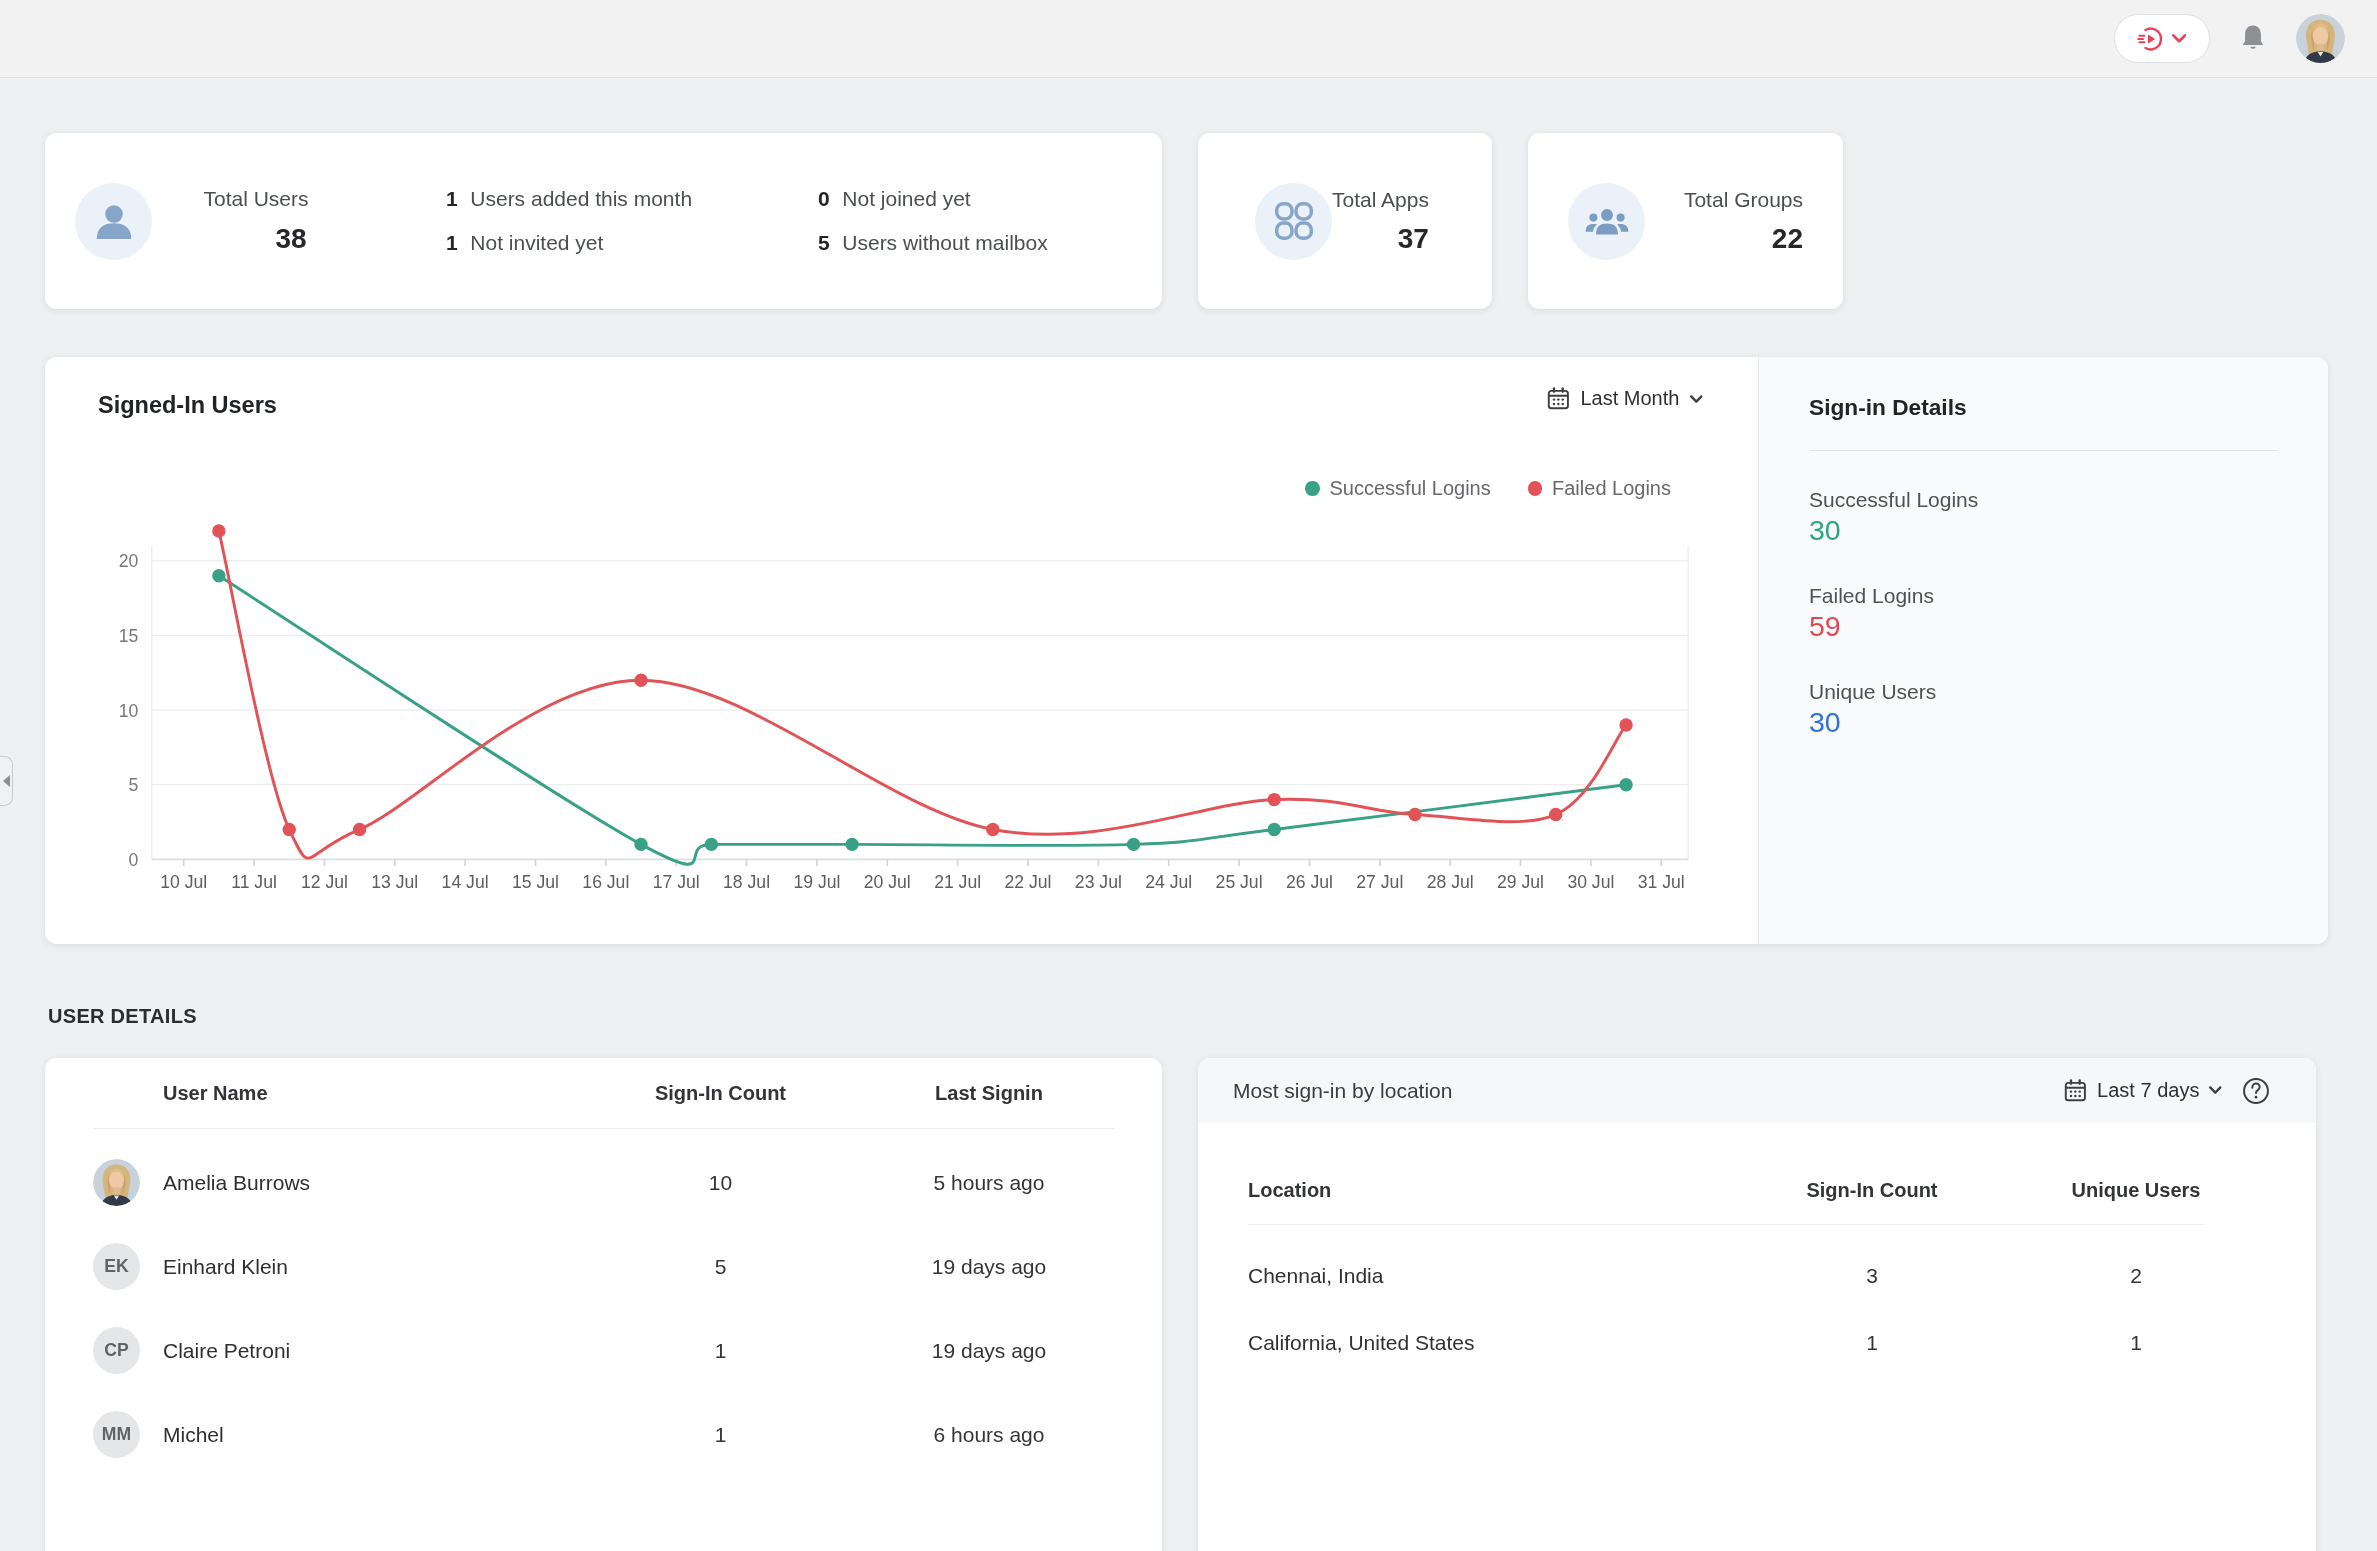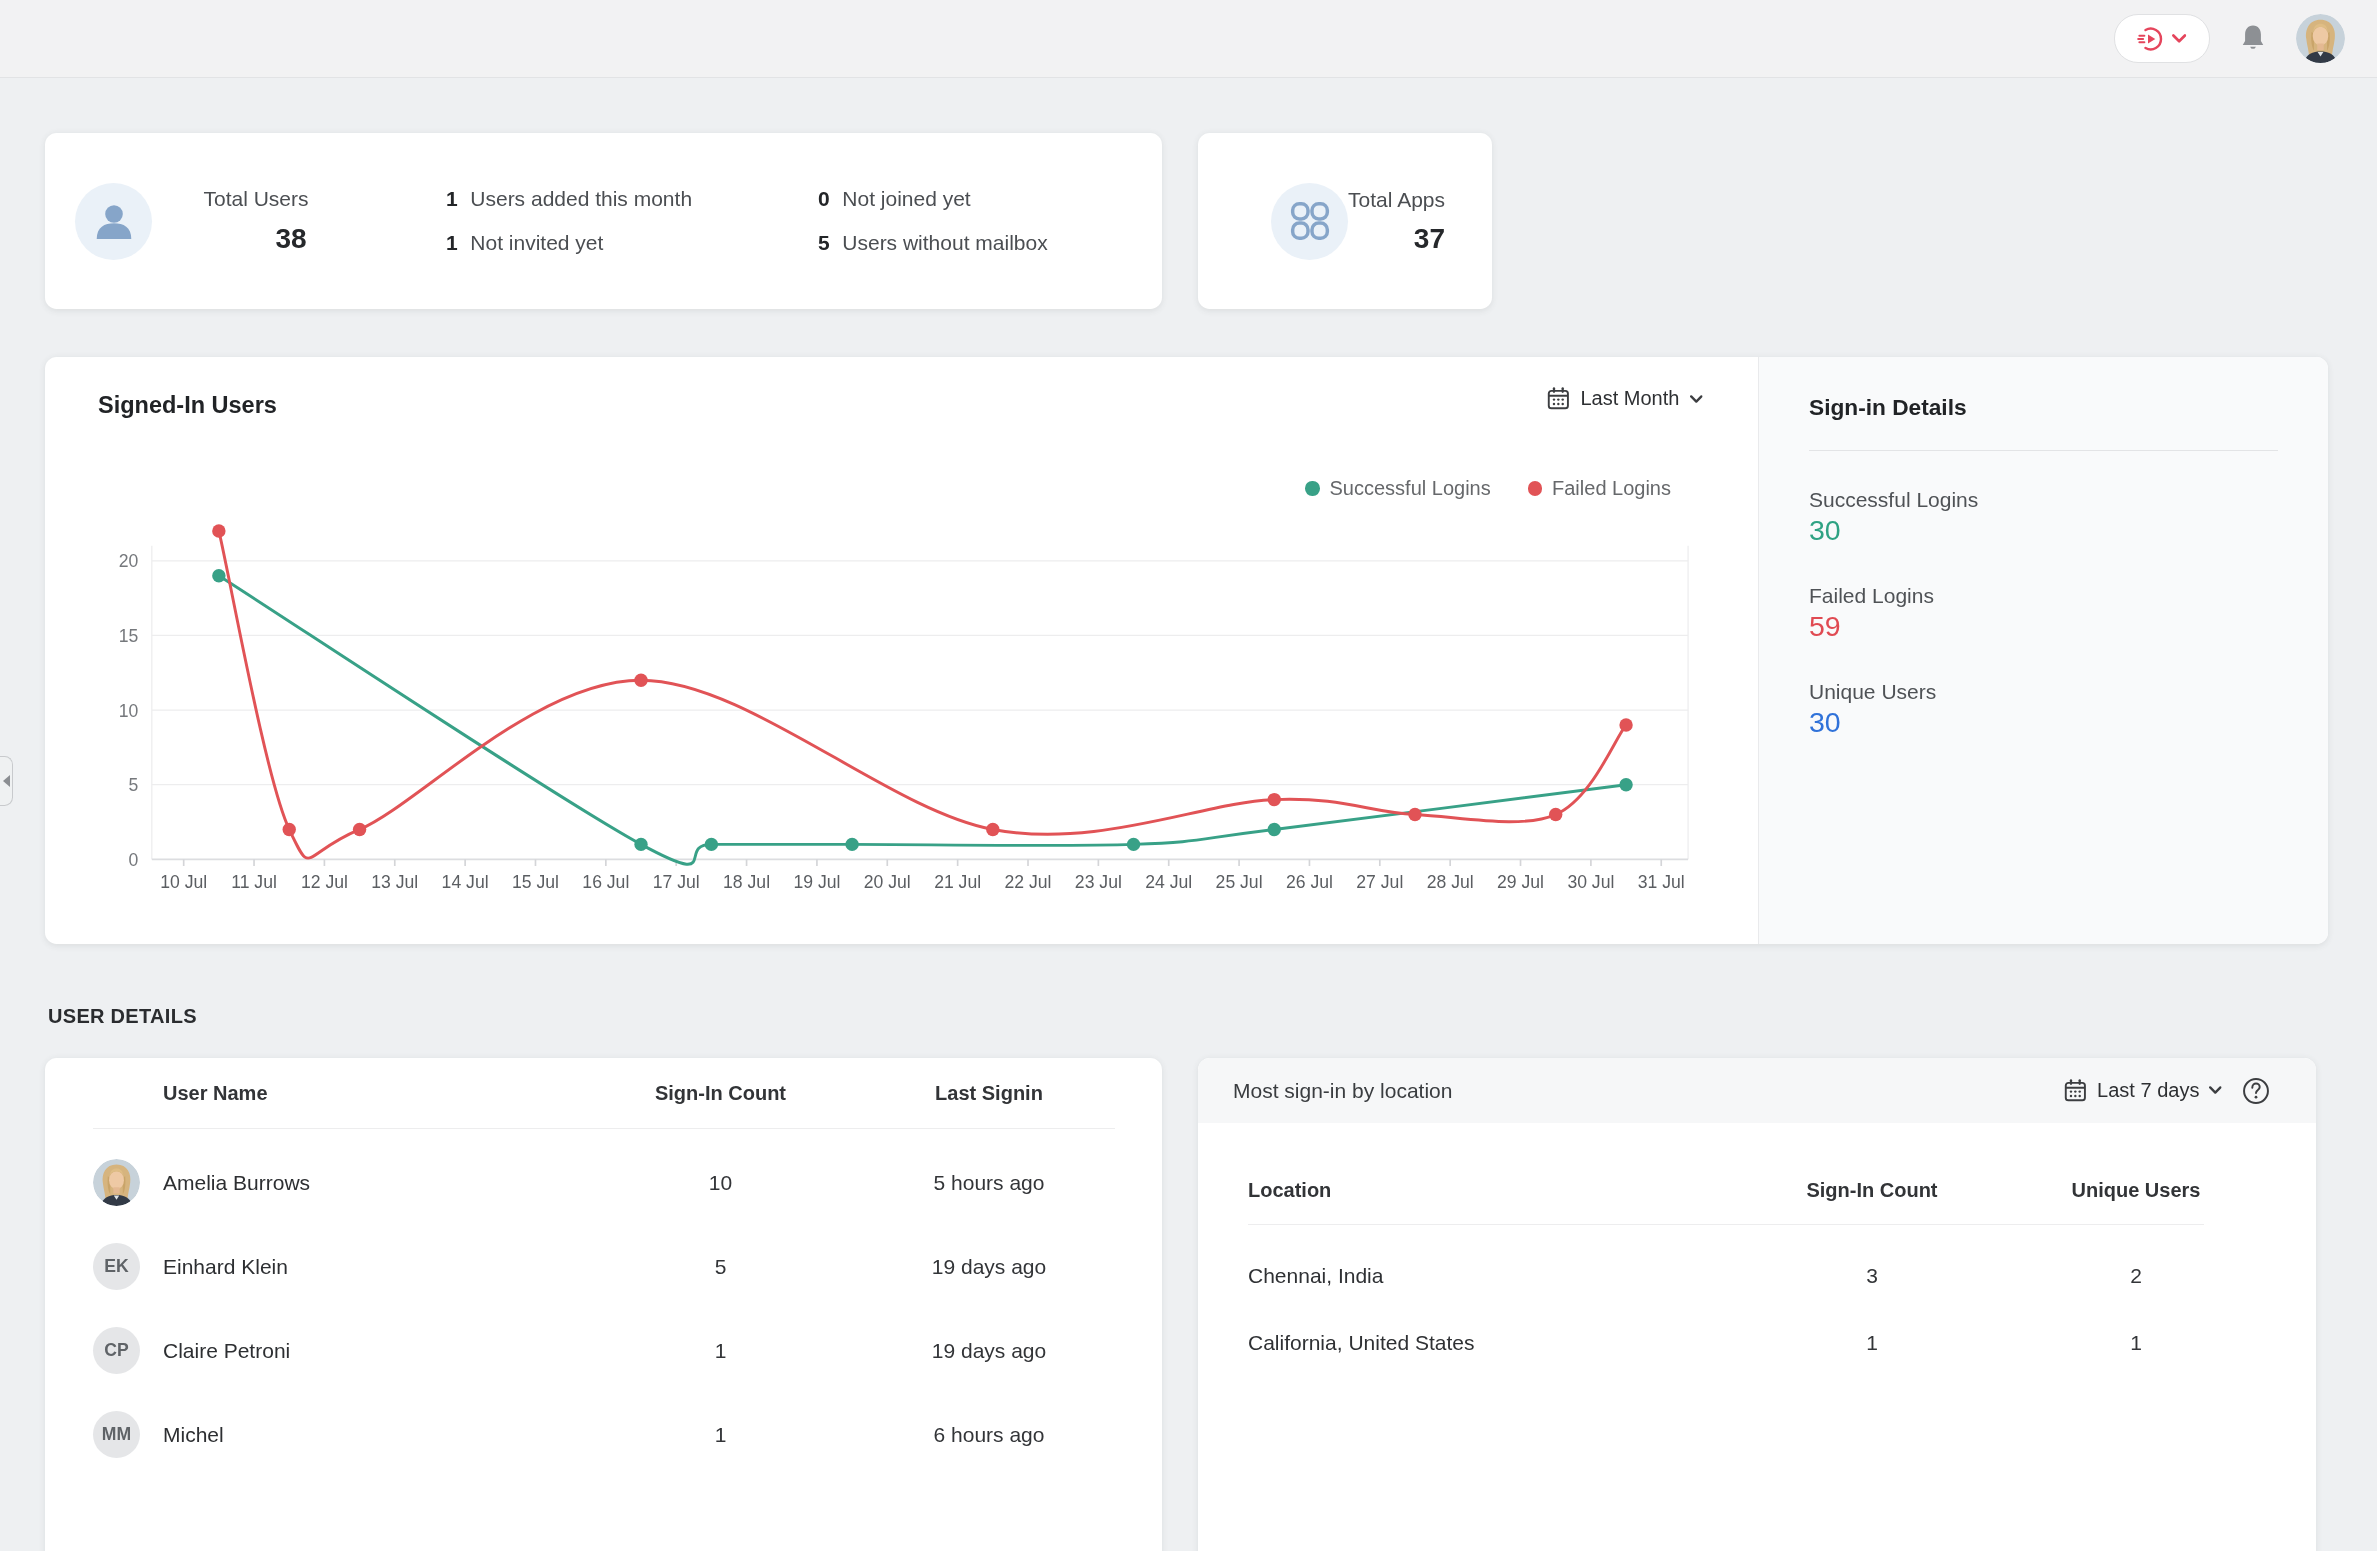--- a/index.html
+++ b/index.html
@@ -18,21 +18,21 @@
                 padding:0; background:none; cursor:pointer; }
   .avatar-btn svg { display:block; }
 
   
   .card { background:#fff; border-radius:11.7px; box-shadow:0 1.7px 6.7px rgba(60,64,67,.10); }
 
   
   .stats-row { display:flex; gap:36px; margin:55px 45px 0 45px; }
   .stat-card { height:176px; display:flex; align-items:center; }
   .stat-card.users { width:1117px; padding-left:30px; }
-  .stat-card.apps  { width:294px;  padding:0 47px 0 41px; justify-content:flex-end; }
+  .stat-card.apps  { width:294px;  padding:0 47px 0 41px; justify-content:center; }
   .stat-card.groups{ width:315px;  padding:0 40px 0 40px; justify-content:space-between; }
   .icon-circle { width:77px; height:77px; border-radius:50%; background:#eaf1f8;
                  display:flex; align-items:center; justify-content:center; flex:none; }
   .stat-main { width:208px; display:flex; flex-direction:column; align-items:center; gap:11.7px; }
   .stat-label { font-size:21px; color:#4b4e52; }
   .stat-value { font-size:28px; font-weight:bold; color:#26282b; }
   .stat-main .stat-value { padding-left:70px; }
   .stat-col { display:flex; flex-direction:column; align-items:flex-end; gap:11px; }
   .mini-stats { margin-left:86px; display:grid; grid-auto-flow:column;
                 grid-template-rows:repeat(2,auto); grid-template-columns:372px auto;
@@ -239,20 +239,31 @@
       <svg width="40" height="40" style="color:#86a5c9" viewBox="0 0 48 48">
           <use href="#apps-icon"></use>
         </svg>
     </div>
     <div class="stat-col">
       <span class="stat-label">Total Apps</span>
       <span class="stat-value">37</span>
     </div>
   </div>
 
+  <div class="card stat-card groups">
+    <div class="icon-circle">
+      <svg width="44" height="39" style="color:#7b9cc3" viewBox="0 0 52 46">
+          <use href="#groups-icon"></use>
+        </svg>
+    </div>
+    <div class="stat-col">
+      <span class="stat-label">Total Groups</span>
+      <span class="stat-value">22</span>
+    </div>
+  </div>
 </section>
 
 <section class="card chart-card">
   <div class="chart-section">
     <h3 class="chart-title">Signed-In Users</h3>
     <button class="range-select">
       <svg width="22.7" height="23.5" style="color:#3c3e41" viewBox="0 0 27 28">
           <use href="#calendar-icon"></use>
         </svg>
       <span>Last Month</span>

